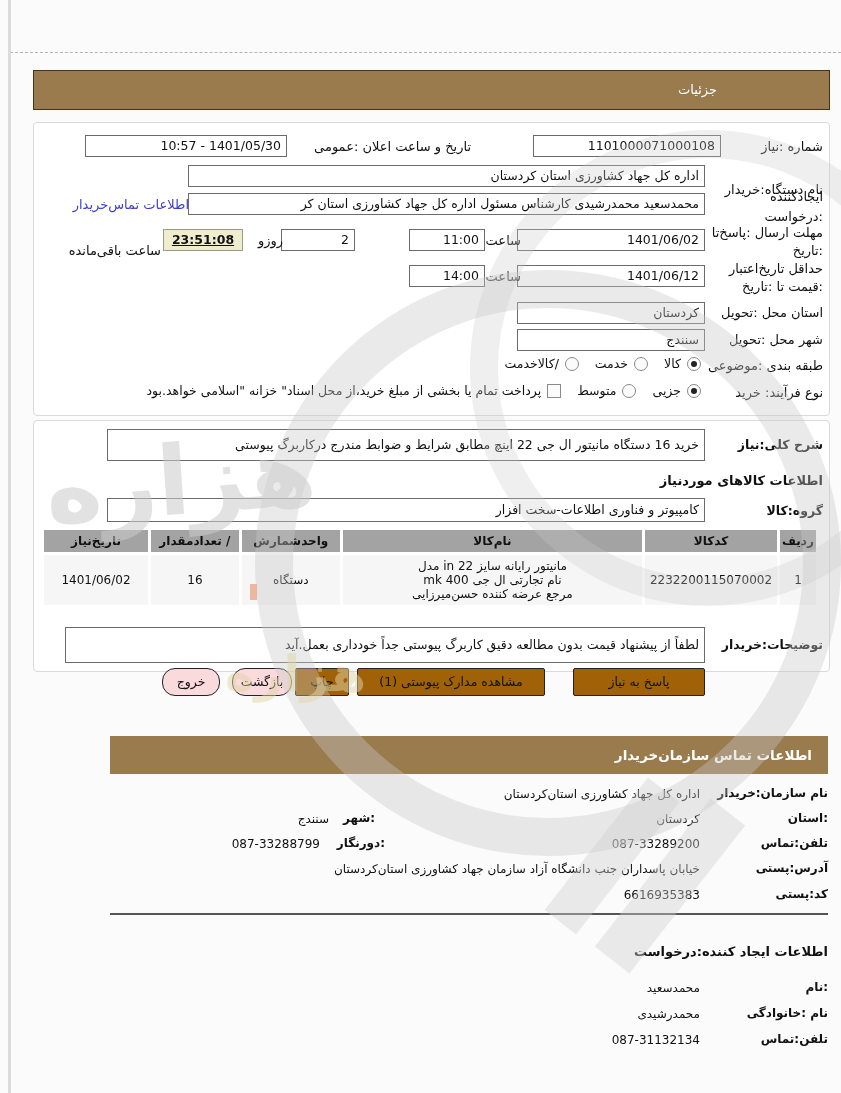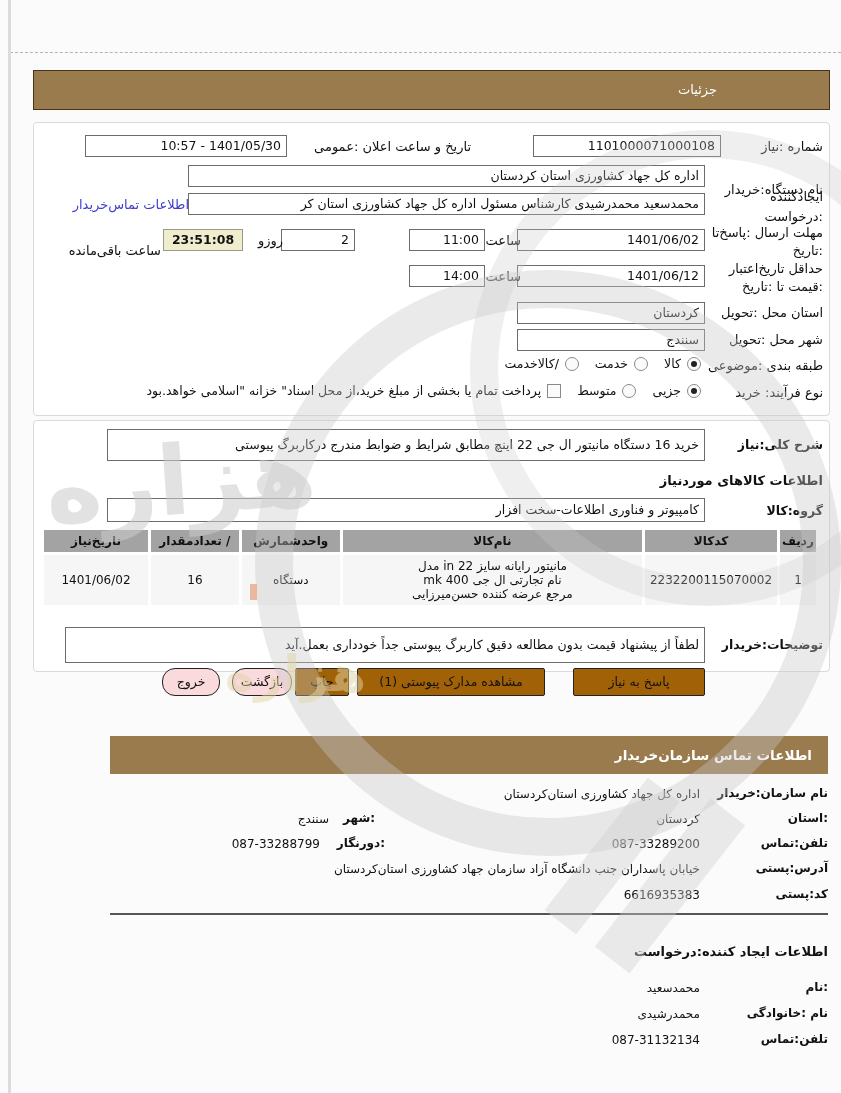--- a/index.html
+++ b/index.html
@@ -67,21 +67,21 @@
     <div class="box" style="right:124px;top:70px;width:505px;">محمدسعید محمدرشیدی کارشناس مسئول اداره کل جهاد کشاورزی استان کر</div>
     <span class="lbl link" style="right:640px;top:74px;">اطلاعات تماس‌خریدار</span>
 
     <span class="lbl" style="right:6px;top:102px;">مهلت ارسال :پاسخ‌تا</span>
     <span class="lbl" style="right:6px;top:120px;">:تاریخ</span>
     <div class="box num" style="right:124px;top:106px;width:176px;">1401/06/02</div>
     <span class="lbl" style="right:308px;top:110px;">ساعت</span>
     <div class="box num" style="right:344px;top:106px;width:64px;">11:00</div>
     <div class="box num" style="right:474px;top:106px;width:62px;">2</div>
     <span class="lbl" style="right:546px;top:110px;">روزو</span>
-    <div class="box num cream" style="right:586px;top:106px;width:68px;text-align:center;">23:51:08</div>
+    <div class="box num cream" style="right:586px;top:106px;width:68px;text-align:center;text-decoration:underline;">23:51:08</div>
     <span class="lbl" style="right:668px;top:120px;margin-left:8px;">ساعت باقی‌مانده</span>
 
     <span class="lbl" style="right:6px;top:138px;">حداقل تاریخ‌اعتبار</span>
     <span class="lbl" style="right:6px;top:156px;">:قیمت تا :تاریخ</span>
     <div class="box num" style="right:124px;top:142px;width:176px;">1401/06/12</div>
     <span class="lbl" style="right:308px;top:146px;">ساعت</span>
     <div class="box num" style="right:344px;top:142px;width:64px;">14:00</div>
 
     <span class="lbl" style="right:6px;top:182px;">استان محل :تحویل</span>
     <div class="box" style="right:124px;top:179px;width:176px;">کردستان</div>

